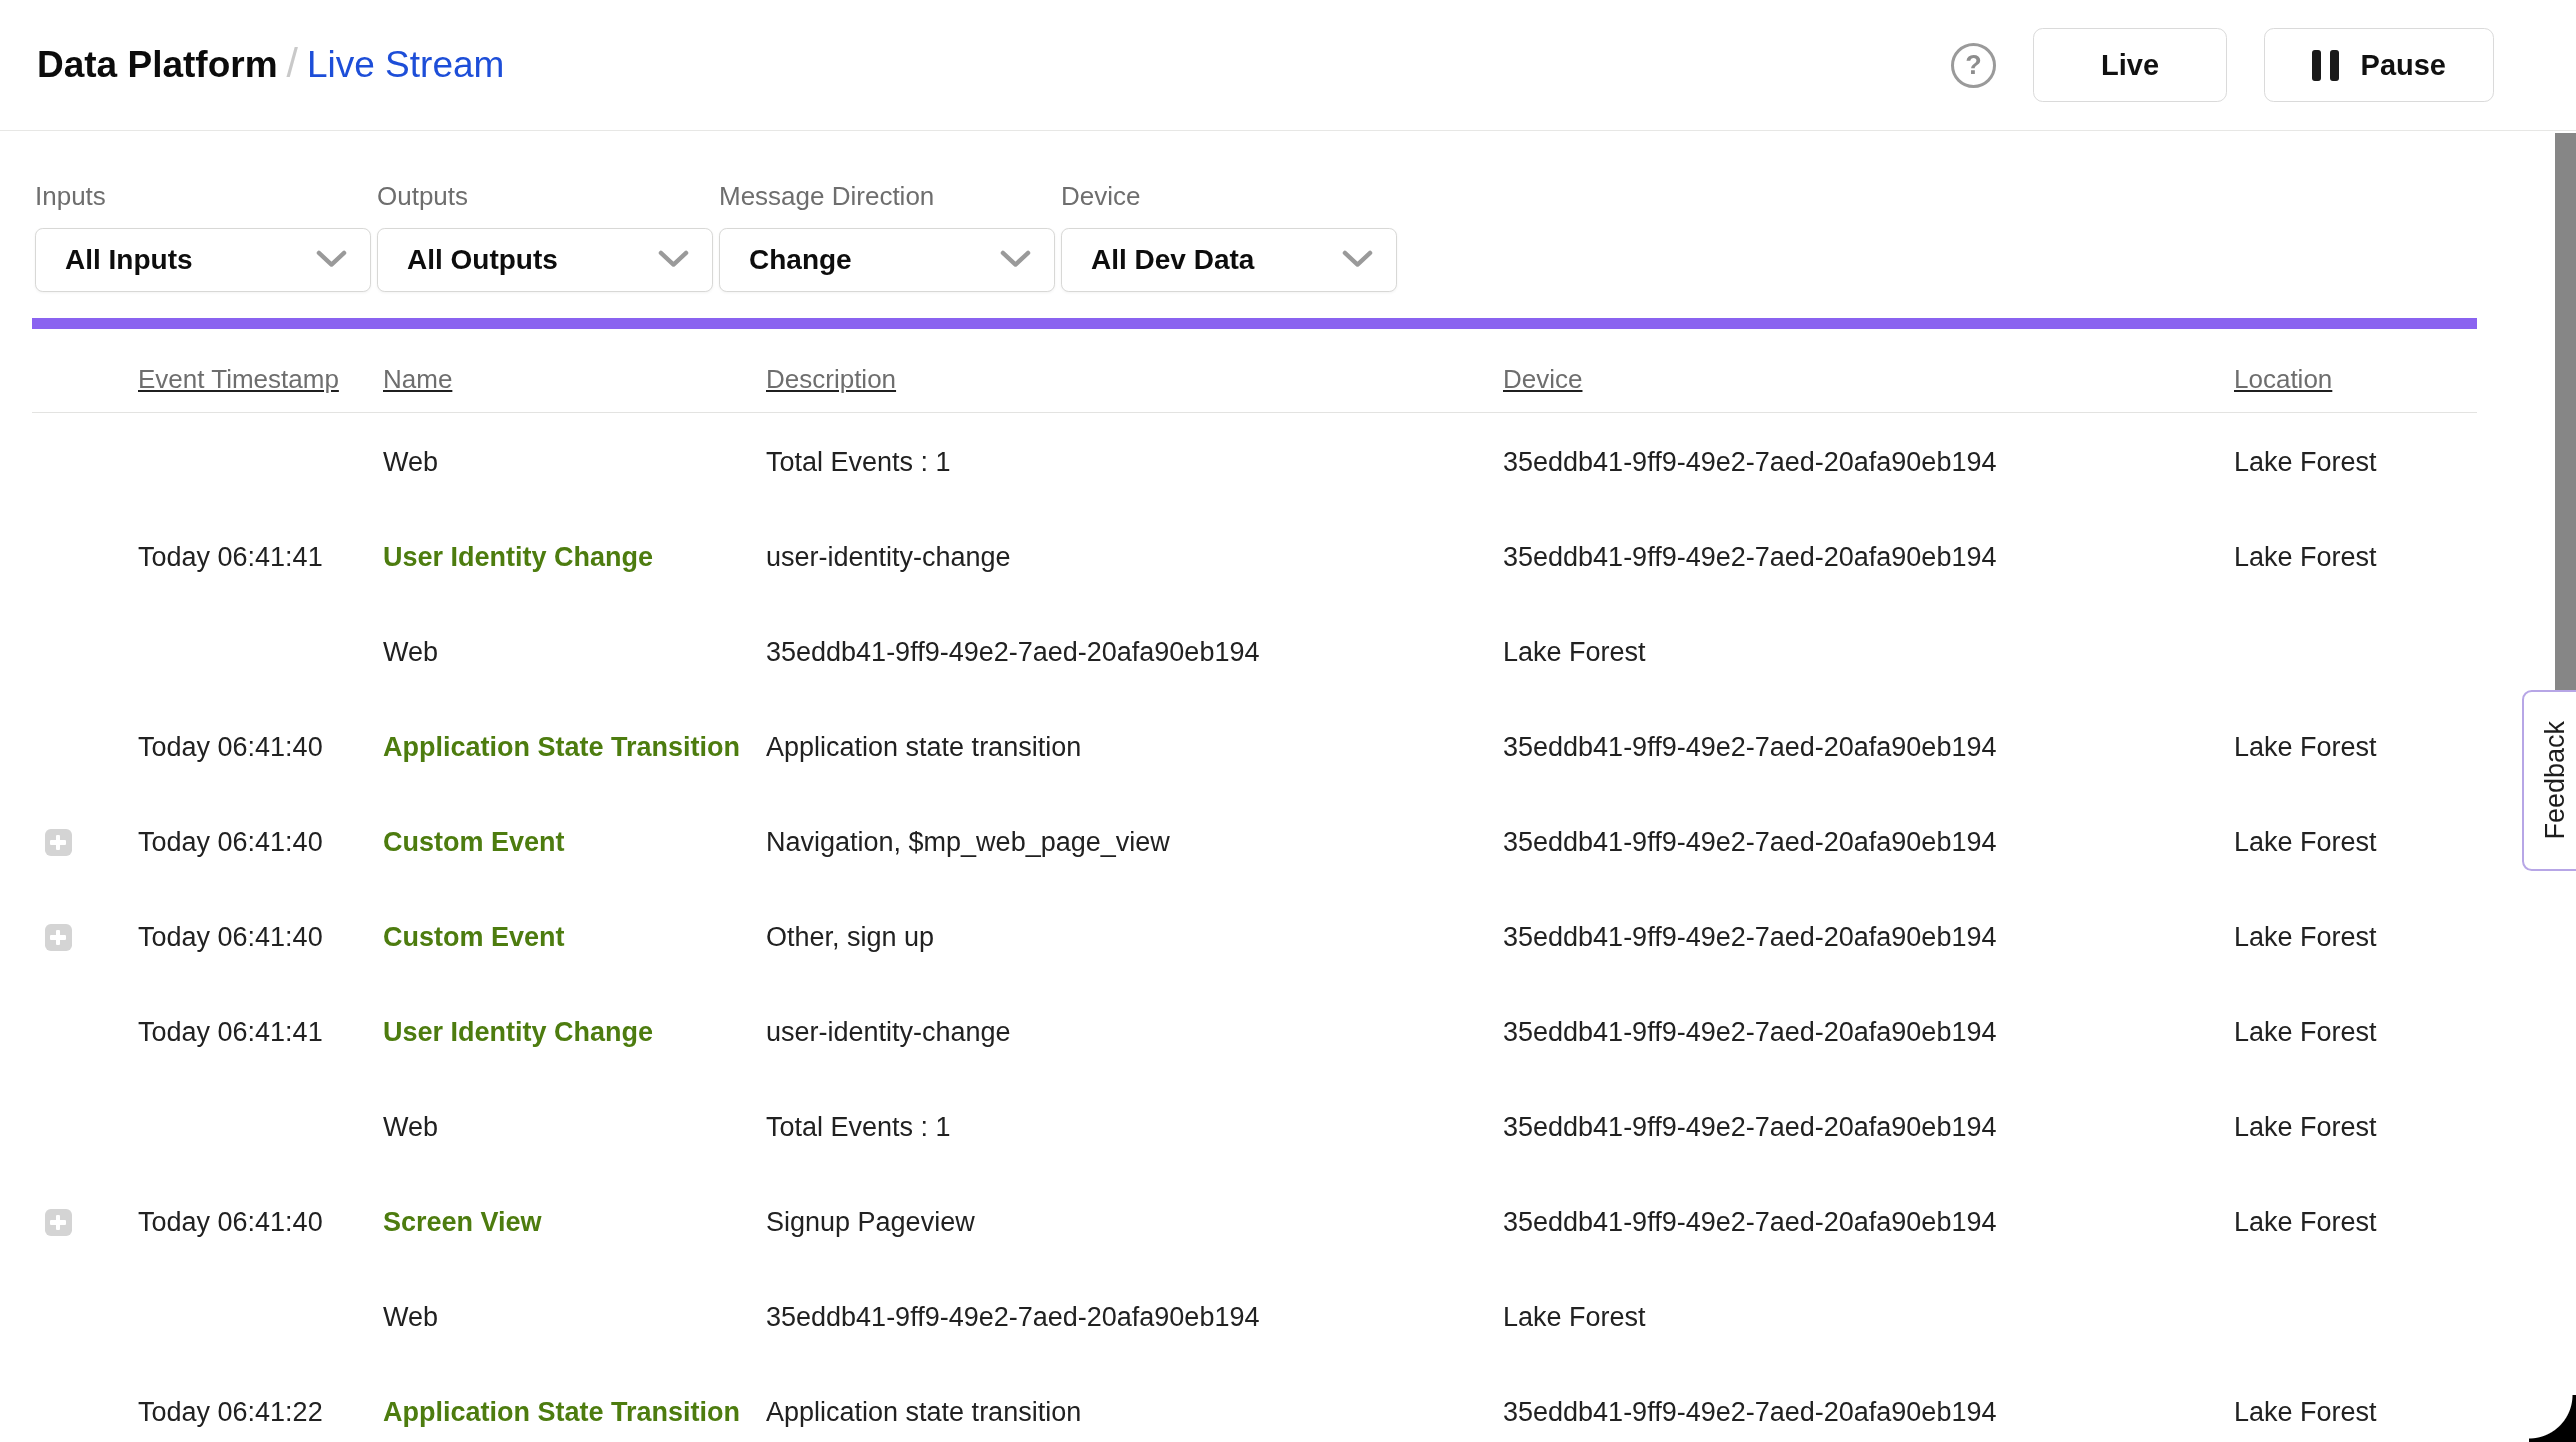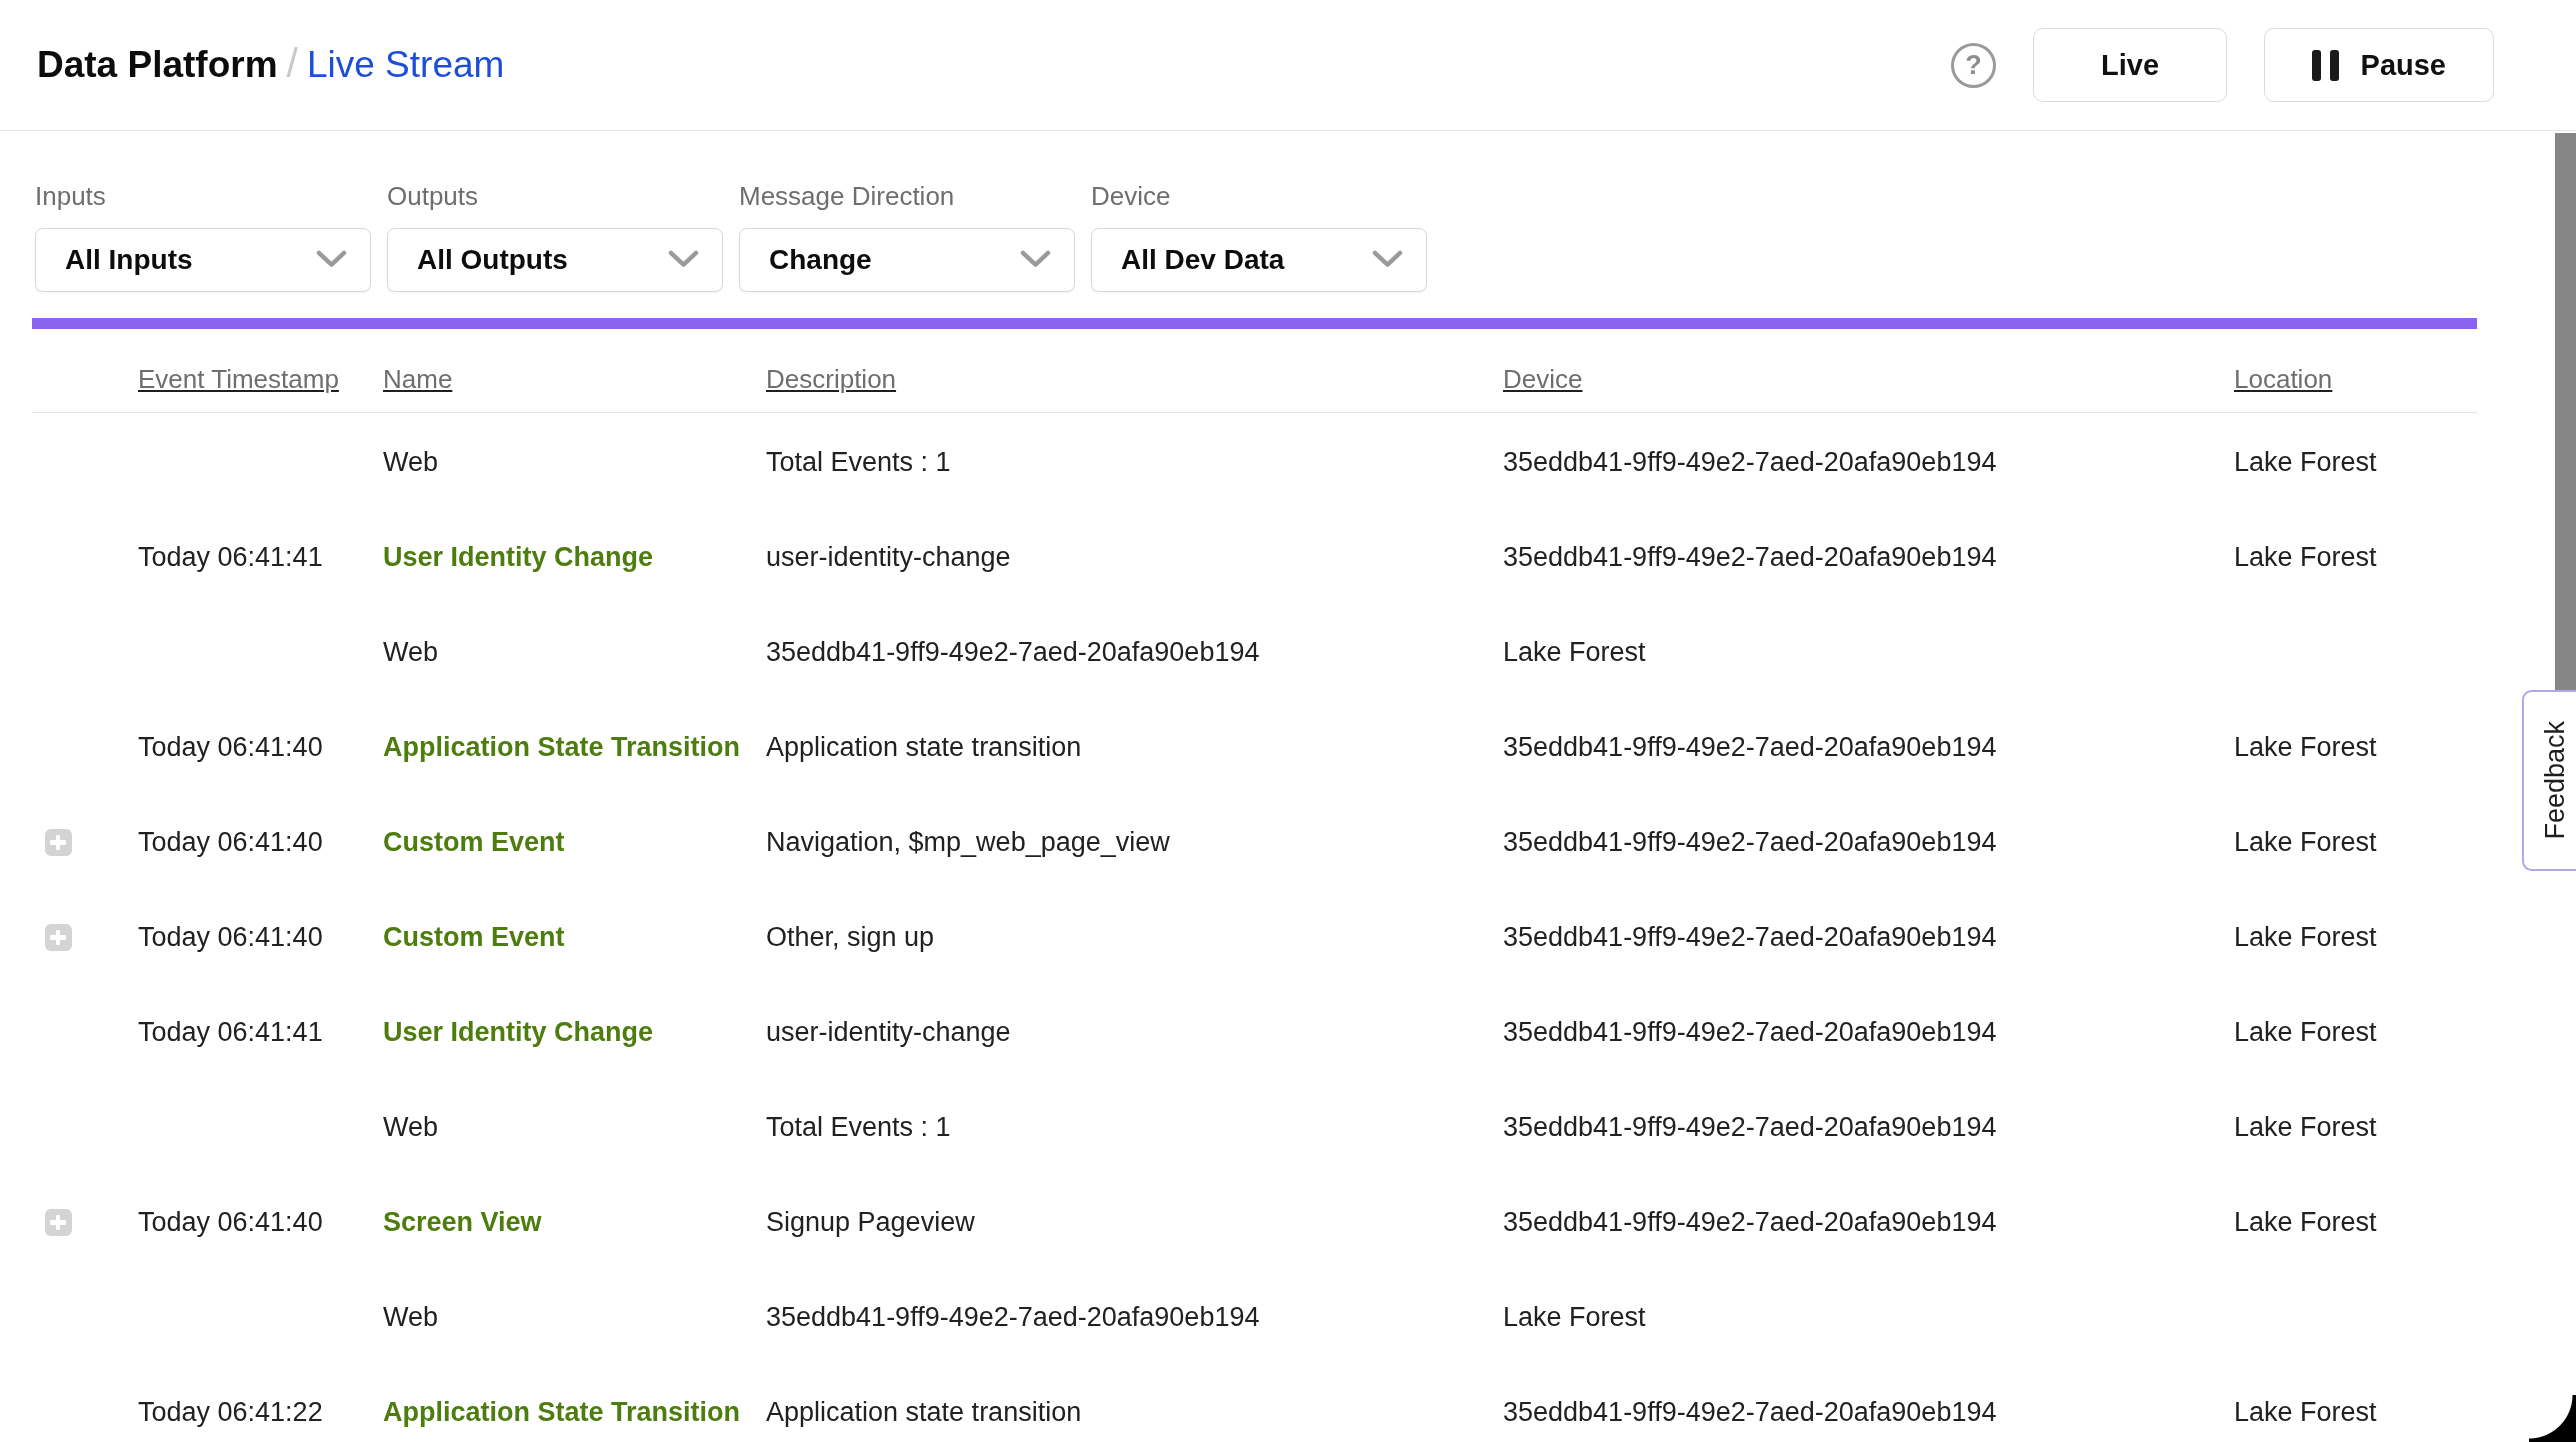--- a/index.html
+++ b/index.html
@@ -21,21 +21,21 @@
                font-size: 27px; font-weight: 700; color: #8d8d8d; cursor: pointer; }
   .btn { height: 74px; background: #fff; border: 1.9px solid #dadada; border-radius: 9.7px;
          display: flex; align-items: center; justify-content: center; gap: 21.4px;
          font-size: 29px; font-weight: 700; color: #111; cursor: pointer; padding: 0 47px; }
   .btn.clear { min-width: 194px; }
   .btn.pause { min-width: 184px; }
   .pause-icon { display: flex; gap: 9.7px; }
   .pause-icon i { display: block; width: 8.7px; height: 31px; background: #1a1a1a; border-radius: 2.9px; }
 
   
-  .filters { position: absolute; top: 181px; left: 35px; display: flex; gap: 16px; }
+  .filters { position: absolute; top: 181px; left: 35px; display: flex; gap: 6px; }
   .filter { width: 336px; }
   .filter-label { font-size: 26px; color: #6e6e6e; margin-bottom: 15.5px; }
   .select { height: 64px; background: #fff; border: 1.9px solid #d8d8d6; border-radius: 7.8px;
             box-shadow: 0 1px 2.9px rgba(0,0,0,0.05); display: flex; align-items: center;
             justify-content: space-between; padding: 0 23px 0 29px; cursor: pointer; }
   .select-value { font-size: 28px; font-weight: 700; color: #0d0d0d; }
   .chev { flex: 0 0 auto; }
 
   
   .purple-bar { position: absolute; top: 318px; left: 32px; width: 2445px; height: 10.7px;

